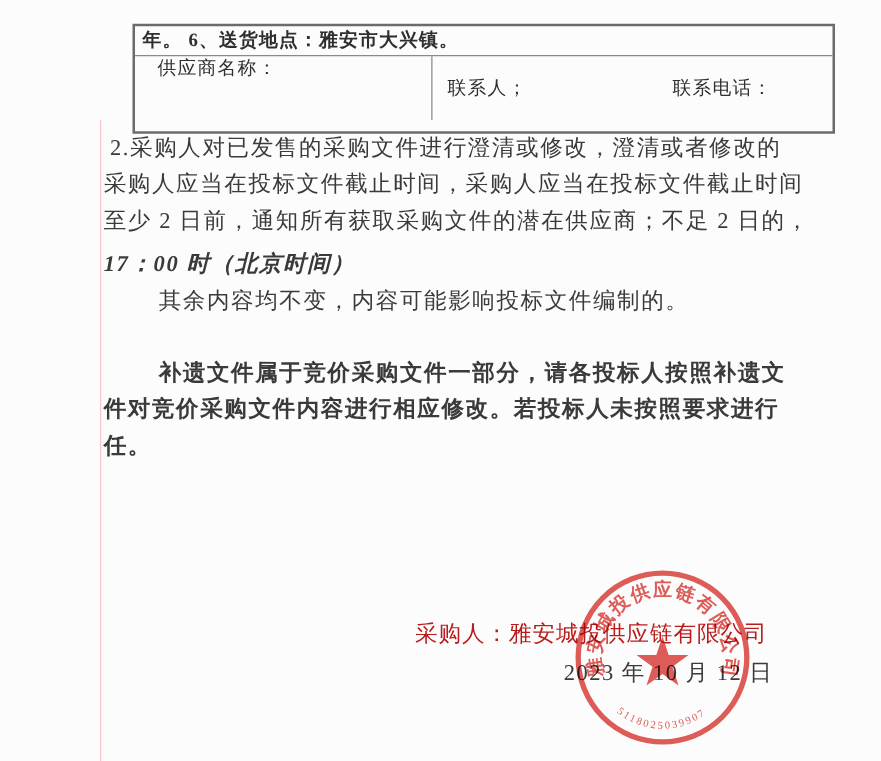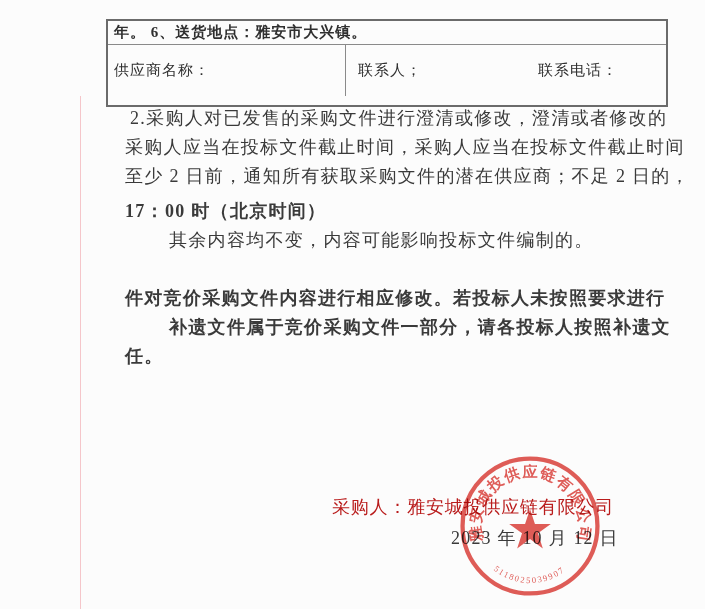--- a/index.html
+++ b/index.html
@@ -39,22 +39,22 @@
     font-size: 15px;
     font-weight: bold;
     color: #2f2f2f;
     letter-spacing: 1px;
     white-space: nowrap;
   }
   .t-row2 { height: 51px; display: flex; }
   .t-cell-supplier {
     width: 238px;
     border-right: 1px solid #8a8a8a;
-    display: flex; align-items: center;
-    padding-left: 6px;
+    display: flex; align-items: flex-start;
+    padding-left: 18px;
     box-sizing: border-box;
     font-size: 15px;
     letter-spacing: 1px;
     color: #2f2f2f;
     white-space: nowrap;
   }
   .t-cell-contact {
     flex: 1;
     display: flex; align-items: center;
     padding-left: 12px;
@@ -72,26 +72,25 @@
     position: absolute;
     left: 83px; top: 104px;
     width: 548px;
   }
   .bline {
     font-size: 18px;
     line-height: 29px;
     letter-spacing: 1.3px;
     white-space: nowrap;
     color: #3a3a3a;
-    margin-left: 42px;
   }
   .bline.bold { font-weight: bold; }
   .bline.ind-num { text-indent: 5px; }
   .bline.ind2 { text-indent: 44px; }
-  .bline.pre-gap { margin-top: 6px; }
+  .bline.pre-gap { margin-top: 6px; font-style: italic; }
   .bline.gap-after { margin-bottom: 29px; }
 
   
   .sig-buyer {
     position: absolute;
     left: 332px; top: 495px;
     font-size: 18px;
     letter-spacing: 0.8px;
     white-space: nowrap;
     color: #b91c1c;
@@ -138,22 +137,22 @@
       </div>
     </div>
   </div>
 
   <div class="doc-body">
     <div class="bline ind-num">2.采购人对已发售的采购文件进行澄清或修改，澄清或者修改的</div>
     <div class="bline">采购人应当在投标文件截止时间，采购人应当在投标文件截止时间</div>
     <div class="bline">至少 2 日前，通知所有获取采购文件的潜在供应商；不足 2 日的，</div>
     <div class="bline bold pre-gap">17：00 时（北京时间）</div>
     <div class="bline ind2 gap-after">其余内容均不变，内容可能影响投标文件编制的。</div>
+    <div class="bline bold ind2">补遗文件属于竞价采购文件一部分，请各投标人按照补遗文</div>
     <div class="bline bold">件对竞价采购文件内容进行相应修改。若投标人未按照要求进行</div>
-    <div class="bline bold ind2">补遗文件属于竞价采购文件一部分，请各投标人按照补遗文</div>
     <div class="bline bold">任。</div>
   </div>
 
   <div class="sig-buyer">采购人：雅安城投供应链有限公司</div>
   <div class="sig-date">2023 年 10 月 12 日</div>
 
   <svg class="seal" viewBox="-80 -80 160 160" xmlns="http://www.w3.org/2000/svg">
     <circle cx="0" cy="0" r="71" fill="none" stroke-width="4.5" stroke="#df4f4a"></circle>
     <path id="sealTopArc" d="M -49.7 15.2 A 52 52 0 1 1 49.7 15.2" fill="none"></path>
     <path id="sealBottomArc" d="M -38.6 46 A 60 60 0 0 0 38.6 46" fill="none"></path>

